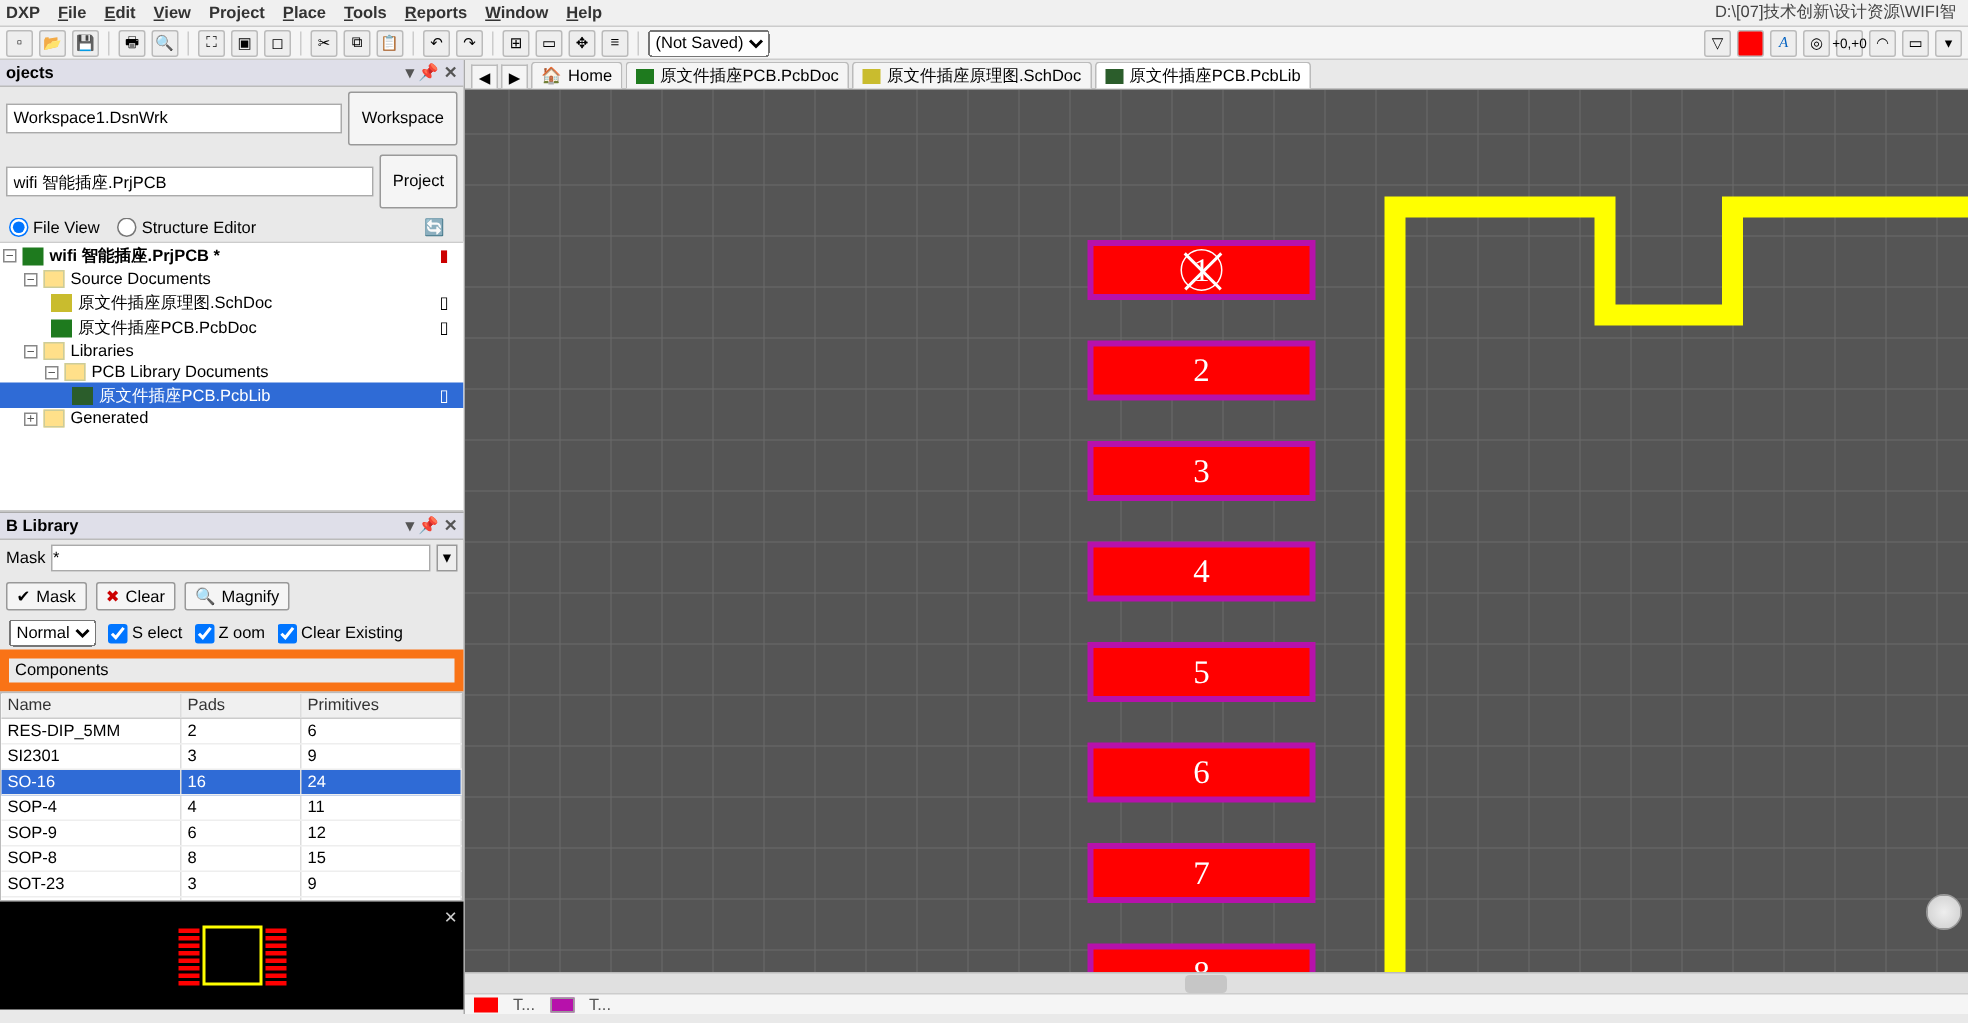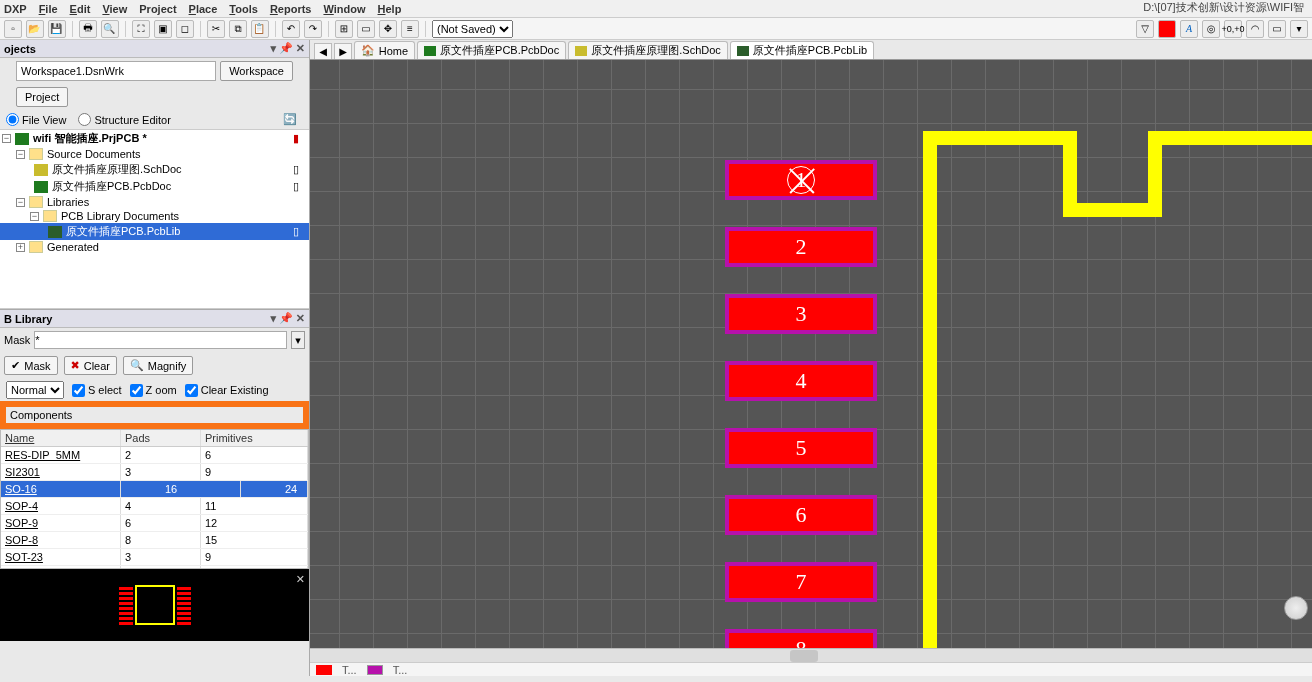--- a/index.html
+++ b/index.html
@@ -10,45 +10,45 @@
   .path { position: absolute; right: 8px; top: 0; color: #444; }
   .toolbar { height: 22px; display: flex; align-items: center; background: #f5f5f5; border-bottom: 1px solid #ccc; padding: 0 4px; gap: 4px; }
   .toolbar .tbtn { width: 18px; height: 18px; background: #eee; border: 1px solid #bbb; border-radius: 2px; display:flex; align-items:center; justify-content:center; font-size:10px; }
   .toolbar .sep { width: 1px; height: 16px; background: #ccc; margin: 0 2px; }
   .toolbar select { font-size: 11px; height: 18px; }
   .toolbar .rt { margin-left:auto; display:flex; gap:4px; }
   .main { display: flex; height: calc(100% - 46px); }
   .sidebar { width: 310px; background: #e9e9e9; border-right: 1px solid #aaa; display:flex; flex-direction:column; }
   .panel-head { background: #dfdfe9; border-bottom: 1px solid #bbb; padding: 2px 4px; font-weight: bold; display:flex; justify-content:space-between; align-items:center; }
   .panel-head .pin { font-size: 11px; color:#555; }
-  .row { display:flex; align-items:center; padding: 3px 16px; gap:4px; }
+  .row { display:flex; align-items:center; padding: 3px 4px; gap:4px; }
   .row input[type=text] { flex:1; border:1px solid #aaa; background:#fff; height:20px; padding:0 4px; }
-  .row button { border:1px solid #999; background:#f5f5f5; height:20px; padding:0 8px; border-radius:2px; }
+  .row button { border:1px solid #999; background:#f5f5f5; height:36px; padding:0 8px; border-radius:2px; }
   .radio-row { padding:3px 6px; display:flex; gap:12px; align-items:center; }
   .tree { background:#fff; border-top:1px solid #ccc; border-bottom:1px solid #ccc; height:180px; overflow:auto; }
   .tree .node { display:flex; align-items:center; padding:1px 4px; gap:4px; }
   .tree .node.sel { background:#2f6bd6; color:#fff; }
   .tree .exp { width:9px; height:9px; border:1px solid #888; text-align:center; line-height:7px; font-size:9px; background:#fff; color:#555; }
   .tree .ico { width:14px; height:12px; display:inline-block; }
   .ico.prj { background:#1e7a1e; } .ico.fld { background:#ffe08a; border:1px solid #cc9; }
   .ico.sch { background:#c9bc2e; } .ico.pcb { background:#1e7a1e; } .ico.lib { background:#2b5d2b; }
   .pcblib-panel { border-top:1px solid #aaa; display:flex; flex-direction:column; flex:1; min-height:0; }
   .mask-row { display:flex; align-items:center; padding:3px 4px; gap:4px; }
   .mask-row input { flex:1; border:1px solid #aaa; height:18px; background:#fff; }
   .mask-row .dd { width:14px; height:18px; border:1px solid #999; background:#eee; text-align:center; line-height:16px; }
   .btns-row { display:flex; gap:6px; padding:4px; }
   .btns-row button { border:1px solid #999; background:#f5f5f5; padding:2px 6px; display:flex; align-items:center; gap:4px; border-radius:2px; }
   .checks-row { display:flex; gap:8px; padding:2px 6px; align-items:center; }
   .checks-row select { height:18px; }
   .grid { background:#fff; border:1px solid #bbb; overflow:auto; flex:0 0 140px; }
   .grid .ghead { display:flex; background:#f0f0f0; border-bottom:1px solid #ccc; font-weight:normal; color:#333; }
   .grid .gcell { padding:2px 4px; border-right:1px solid #ddd; }
-  .grid .c1 { flex:0 0 120px;text-decoration:underline; } .grid .c2 { flex:0 0 80px; } .grid .c3 { flex:1; }
+  .grid .c1 { flex:0 0 120px; } .grid .c2 { flex:0 0 80px; } .grid .c3 { flex:1; }
   .grid .grow { display:flex; border-bottom:1px solid #eee; }
-  .grid .grow.sel { background:#2f6bd6; color:#fff;gap:40px; }
+  .grid .grow.sel { background:#2f6bd6; color:#fff; }
   .preview { background:#000; height:72px; display:flex; align-items:center; justify-content:center; position:relative; }
   .preview .chip { position:relative; }
   .preview .chip .body { width:40px; height:40px; border:2px solid yellow; }
   .preview .chip .pins { position:absolute; top:2px; display:flex; flex-direction:column; gap:2px; }
   .preview .chip .pins.l { left:-16px; } .preview .chip .pins.r { right:-16px; }
   .preview .chip .pins span { width:14px; height:3px; background:red; display:block; }
   .preview .xbtn { position:absolute; right:4px; top:4px; color:#ccc; }
   .workarea { flex:1; display:flex; flex-direction:column; background:#5f5f5f; }
   .doctabs { height:20px; background:#e9e9e9; display:flex; align-items:flex-end; gap:2px; padding-left:4px; border-bottom:1px solid #999; }
   .doctabs .nav { width:18px; height:16px; background:#f5f5f5; border:1px solid #bbb; border-bottom:none; display:flex; align-items:center; justify-content:center; font-size:10px; }
@@ -131,20 +131,21 @@
   <div class="sidebar">
     <div class="panel-head">
       <span>ojects</span>
         <span class="pin">▾ 📌 ✕</span>
     </div>
     <div class="row">
       <input type="text" value="Workspace1.DsnWrk" style="">
       <button>Workspace</button>
     </div>
     <div class="row">
+      <input type="text" value="wifi 智能插座.PrjPCB" style="">
       <button>Project</button>
     </div>
     <div class="radio-row">
       <label>
           <input type="radio" checked="" style=""> 
           <span>File View</span>
         </label>
       <label>
           <input type="radio" style=""> 
           <span>Structure Editor</span>

